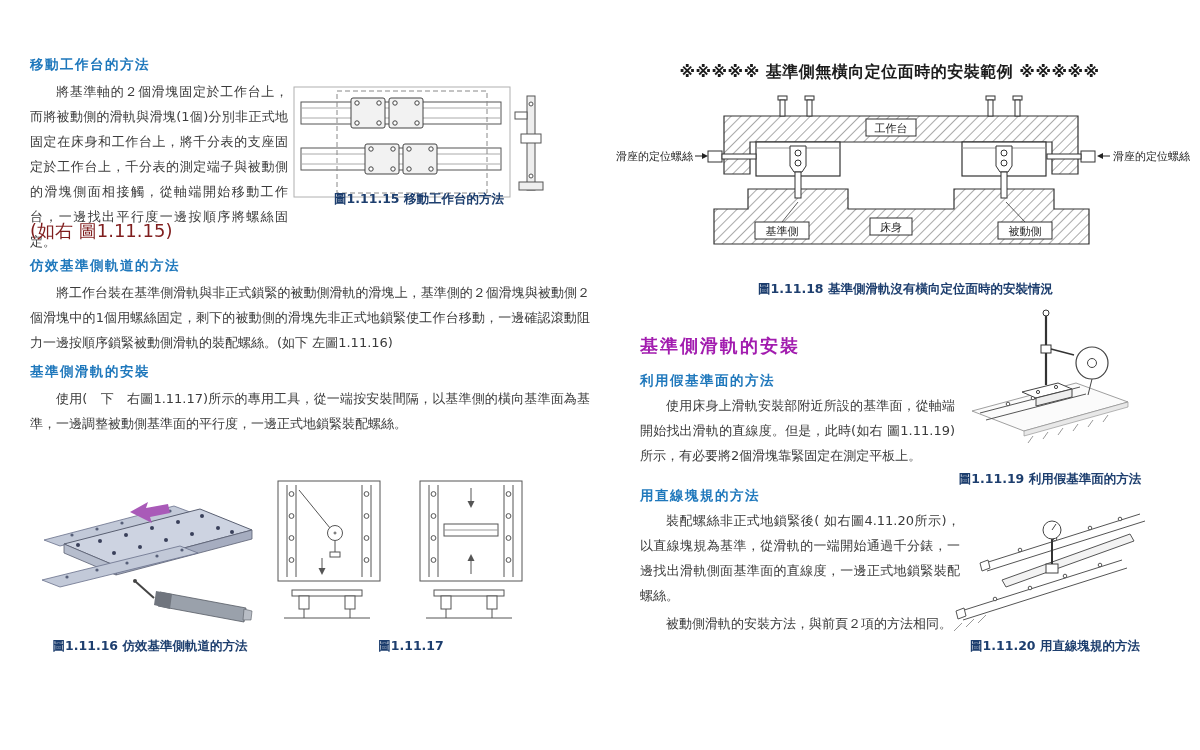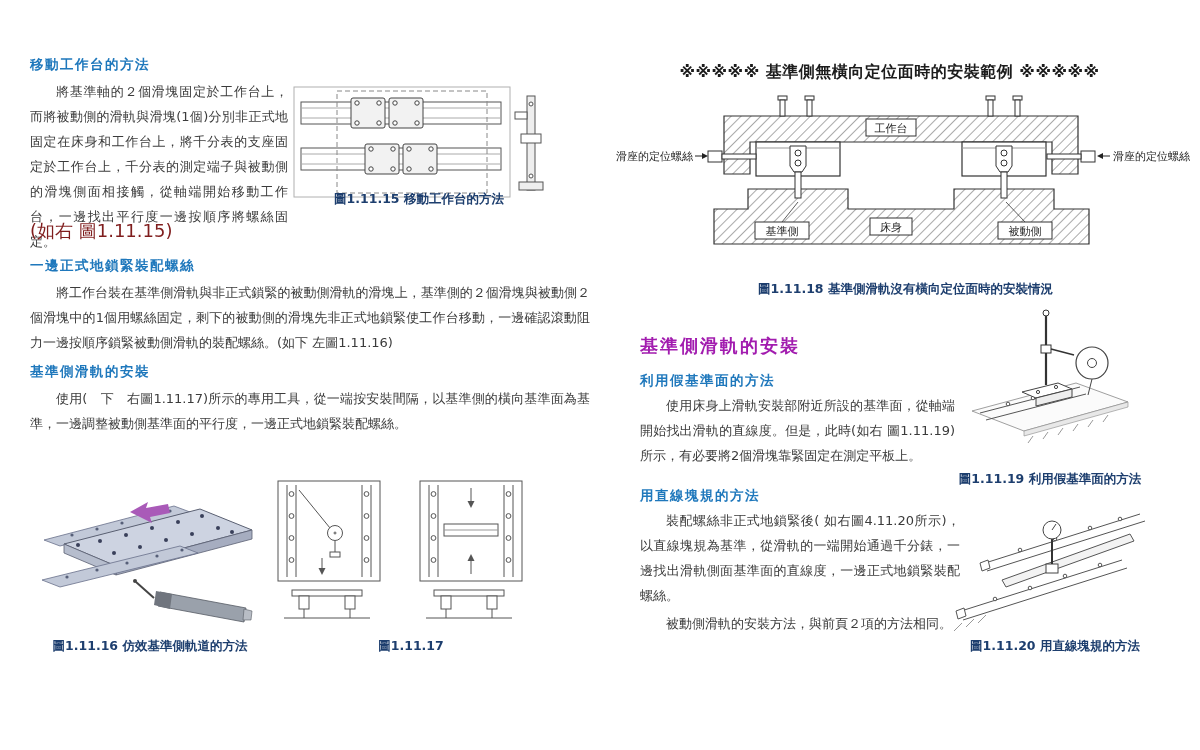--- a/index.html
+++ b/index.html
@@ -62,21 +62,21 @@
     <rect x="234" y="10" width="8" height="94" fill="#eeeeee" stroke="#555"></rect>
     <rect x="222" y="26" width="12" height="7" fill="#ffffff" stroke="#555"></rect>
     <rect x="228" y="48" width="20" height="9" fill="#ffffff" stroke="#555"></rect>
     <circle cx="238" cy="18" r="2" fill="#fff" stroke="#555"></circle>
     <circle cx="238" cy="90" r="2" fill="#fff" stroke="#555"></circle>
     <rect x="226" y="96" width="24" height="8" fill="#eeeeee" stroke="#555"></rect>
   </g>
 </svg>
 <div class="caption" style="left:283px;top:191px;width:272px;">圖1.11.15 移動工作台的方法</div>
 
-<div class="sec-heading" style="left:30px;top:257px;">一邊正式地鎖緊裝配螺絲</div>
+<div class="sec-heading" style="left:30px;top:257px;">仿效基準側軌道的方法</div>
 <div class="para" style="left:30px;top:280px;width:560px;">將工作台裝在基準側滑軌與非正式鎖緊的被動側滑軌的滑塊上，基準側的２個滑塊與被動側２個滑塊中的1個用螺絲固定，剩下的被動側的滑塊先非正式地鎖緊使工作台移動，一邊確認滾動阻力一邊按順序鎖緊被動側滑軌的裝配螺絲。(如下 左圖1.11.16)</div>
 
 <div class="sec-heading" style="left:30px;top:363px;">基準側滑軌的安裝</div>
 <div class="para" style="left:30px;top:386px;width:560px;">使用(　下　右圖1.11.17)所示的專用工具，從一端按安裝間隔，以基準側的橫向基準面為基準，一邊調整被動側基準面的平行度，一邊正式地鎖緊裝配螺絲。</div>
 
 <svg style="left:42px;top:478px;" width="215" height="152" viewBox="0 0 215 152">
   <g>
     <polygon points="2,62 132,28 148,34 18,68" fill="#c2c9d8" stroke="#68708a" stroke-width="0.8"></polygon>
     <g fill="#565f78">
         <circle cx="30" cy="57" r="1.6"></circle>

